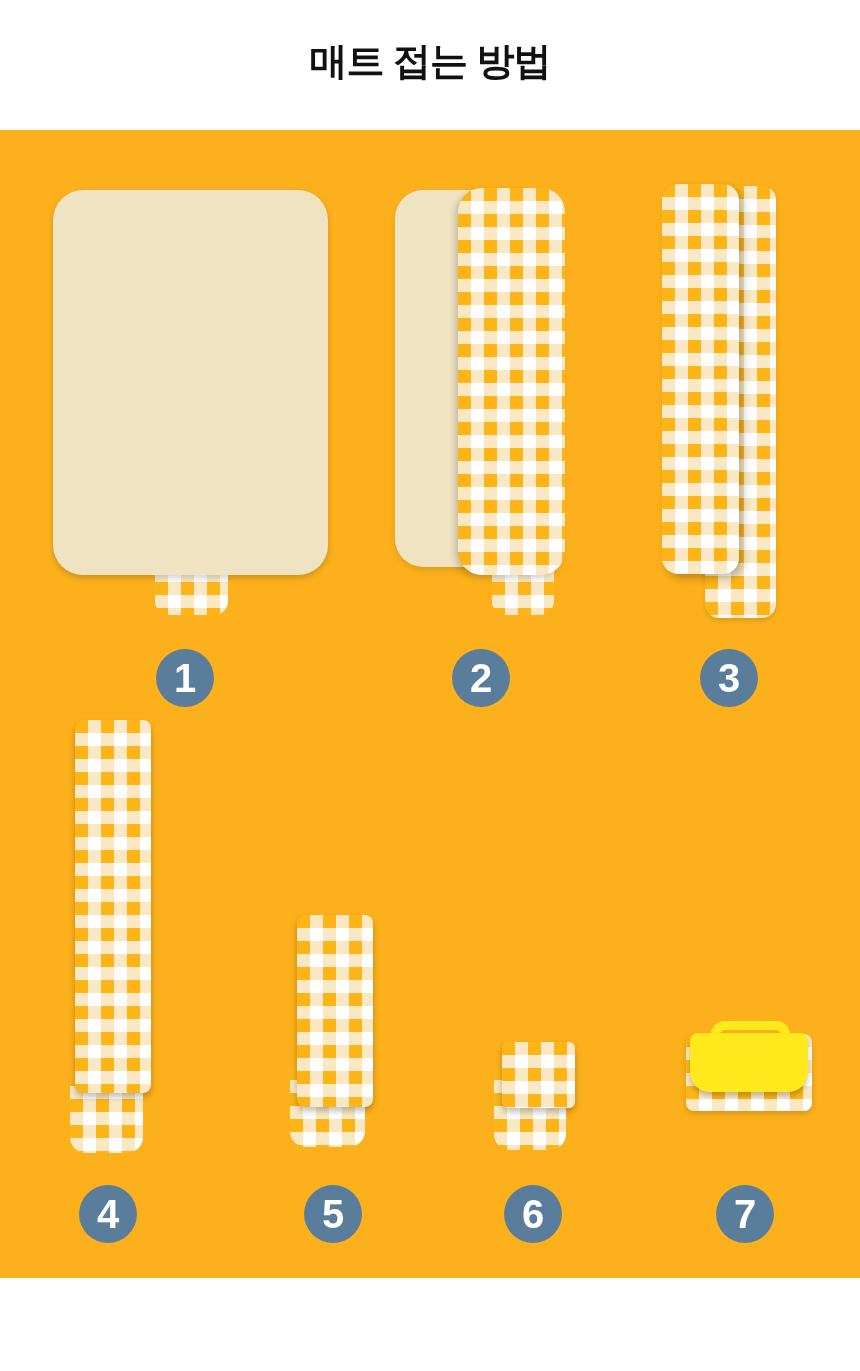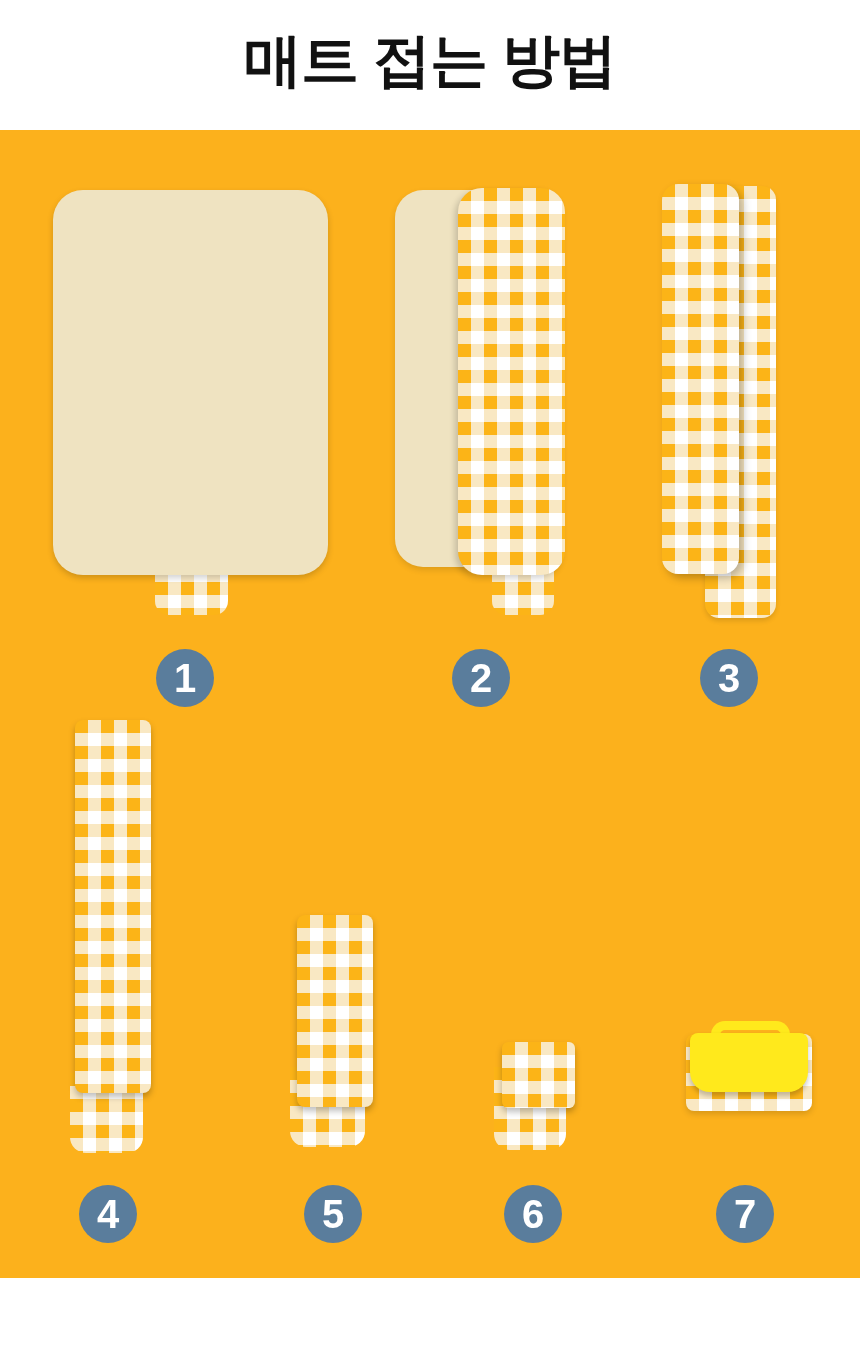--- a/index.html
+++ b/index.html
@@ -4,21 +4,21 @@
 <style>
   html,body { margin:0; padding:0; background:#ffffff; }
   .page {
     position:relative; width:860px; height:1371px; margin:0 auto;
     background:#ffffff; overflow:hidden;
     font-family:"Liberation Sans","DejaVu Sans",sans-serif;
   }
   .title {
     position:absolute; top:0; left:0; width:860px; height:122px;
     display:flex; align-items:center; justify-content:center;
-    font-size:58px; font-weight:900; letter-spacing:-1px;
+    font-size:38px; font-weight:900; letter-spacing:-1px;
     color:var(--title-color,#111111);
   }
   .panel {
     position:absolute; top:130px; left:0; width:860px; height:1148px;
     background:var(--panel-orange,#FCB11C);
   }
   .piece { position:absolute; }
   .cream { background:var(--mat-cream,#EFE3C1); }
   .gingham {
     background-color:var(--gingham-white,#FFFFFF);

